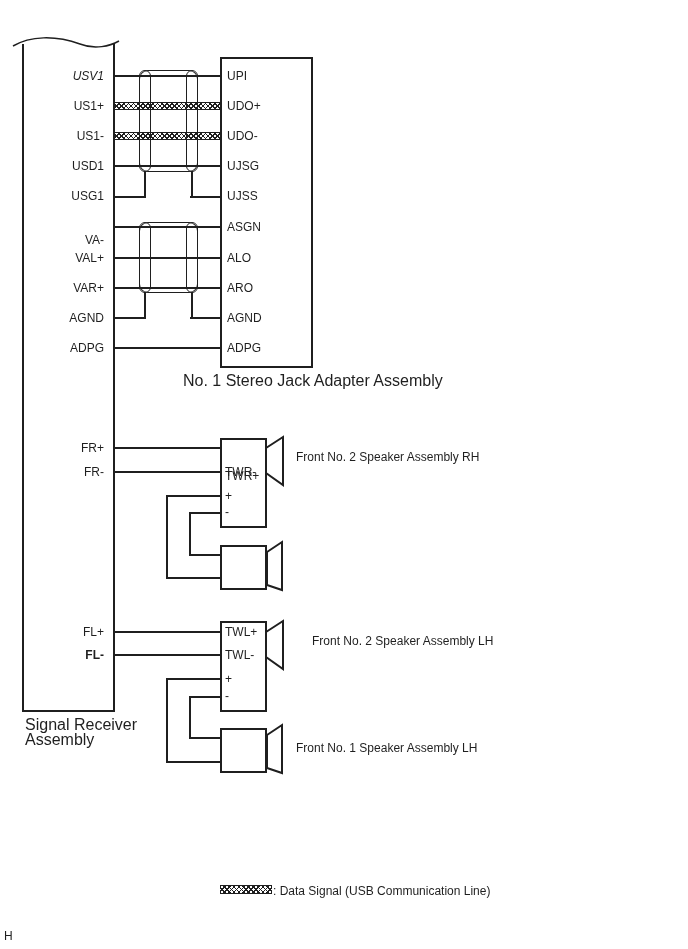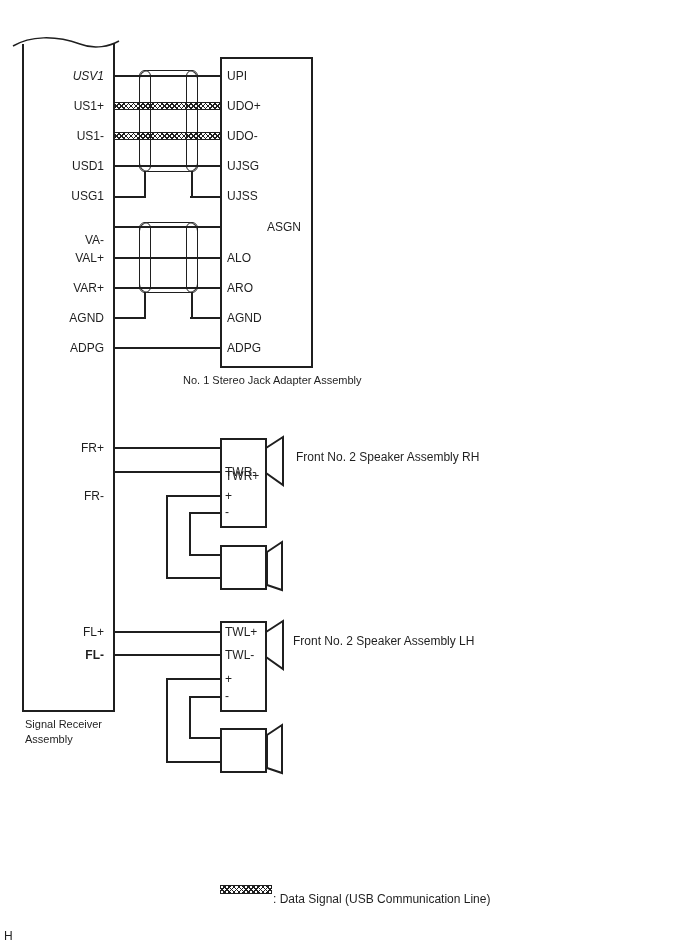--- a/index.html
+++ b/index.html
@@ -23,21 +23,21 @@
   }
   
   .box { position: absolute; border: 2px solid var(--line); background: transparent; }
   .box.no-top { border-top: none; }
   
   .shield-outer { position: absolute; border: 1.5px solid var(--line); border-radius: 9px; }
   .shield-capsule { position: absolute; border: 1.5px solid var(--line); border-radius: 7px; width: 12px; }
   
   .pin { position: absolute; font-size: 12px; line-height: 16px; white-space: nowrap; }
   .pin.right-align { width: 80px; text-align: right; }
-  .caption { position: absolute; font-size: 11px; line-height: 15px; white-space: pre-line; }
+  .caption { position: absolute; font-size: 16px; line-height: 15px; white-space: pre-line; }
   .splabel { position: absolute; font-size: 12px; line-height: 16px; white-space: nowrap; }
   .legend-text { position: absolute; font-size: 12px; line-height: 16px; white-space: nowrap; }
   .page-marker { position: absolute; font-size: 12px; font-weight: 500; }
   svg { position: absolute; overflow: visible; }
 </style>
 </head>
 <body>
 
 <div id="canvas">
 
@@ -115,48 +115,49 @@
   <div class="pin right-align" style="left:24px; top:98px;">US1+</div>
   <div class="pin right-align" style="left:24px; top:128px;">US1-</div>
   <div class="pin right-align" style="left:24px; top:158px;">USD1</div>
   <div class="pin right-align" style="left:24px; top:188px;">USG1</div>
   <div class="pin right-align" style="left:24px; top:232px;">VA-</div>
   <div class="pin right-align" style="left:24px; top:250px;">VAL+</div>
   <div class="pin right-align" style="left:24px; top:280px;">VAR+</div>
   <div class="pin right-align" style="left:24px; top:310px;">AGND</div>
   <div class="pin right-align" style="left:24px; top:340px;">ADPG</div>
   <div class="pin right-align" style="left:24px; top:440px;">FR+</div>
-  <div class="pin right-align" style="left:24px; top:464px;margin-top:24px;">FR-</div>
+  <div class="pin right-align" style="left:24px; top:464px;">FR-</div>
   <div class="pin right-align" style="left:24px; top:624px;">FL+</div>
   <div class="pin right-align" style="left:24px; top:647px;font-weight:bold;">FL-</div>
 
   <div class="pin" style="left:227px; top:68px;">UPI</div>
   <div class="pin" style="left:227px; top:98px;">UDO+</div>
   <div class="pin" style="left:227px; top:128px;">UDO-</div>
   <div class="pin" style="left:227px; top:158px;">UJSG</div>
   <div class="pin" style="left:227px; top:188px;">UJSS</div>
-  <div class="pin" style="left:227px; top:219px;margin-left:40px;">ASGN</div>
+  <div class="pin" style="left:227px; top:219px;">ASGN</div>
   <div class="pin" style="left:227px; top:250px;">ALO</div>
   <div class="pin" style="left:227px; top:280px;">ARO</div>
   <div class="pin" style="left:227px; top:310px;">AGND</div>
   <div class="pin" style="left:227px; top:340px;">ADPG</div>
 
   <div class="pin" style="left:225px; top:440px;margin-top:28px;">TWR+</div>
   <div class="pin" style="left:225px; top:464px;">TWR-</div>
   <div class="pin" style="left:225px; top:488px;">+</div>
   <div class="pin" style="left:225px; top:504px;">-</div>
   <div class="pin" style="left:225px; top:624px;">TWL+</div>
   <div class="pin" style="left:225px; top:647px;">TWL-</div>
   <div class="pin" style="left:225px; top:671px;">+</div>
   <div class="pin" style="left:225px; top:688px;">-</div>
 
   <div class="caption" style="left:183px; top:373px;">No. 1 Stereo Jack Adapter Assembly</div>
   <div class="caption" style="left:25px; top:717px;">Signal Receiver
 Assembly</div>
   <div class="splabel" style="left:296px; top:449px;">Front No. 2 Speaker Assembly RH</div>
-  <div class="splabel" style="left:293px; top:633px;">Front No. 2 Speaker Assembly LH</div>
+  <div class="splabel" style="left:312px; top:633px;">Front No. 2 Speaker Assembly LH</div>
+  <div class="splabel" style="left:296px; top:740px;">Front No. 1 Speaker Assembly LH</div>
 
   <div class="band" style="left:220px; top:885px; width:52px; height:9px;"></div>
-  <div class="legend-text" style="left:273px; top:883px;margin-top:8px;">: Data Signal (USB Communication Line)</div>
+  <div class="legend-text" style="left:273px; top:883px;">: Data Signal (USB Communication Line)</div>
 
   <div class="page-marker" style="left:4px; top:929px;">H</div>
 
 </div>
 
 </body></html>

